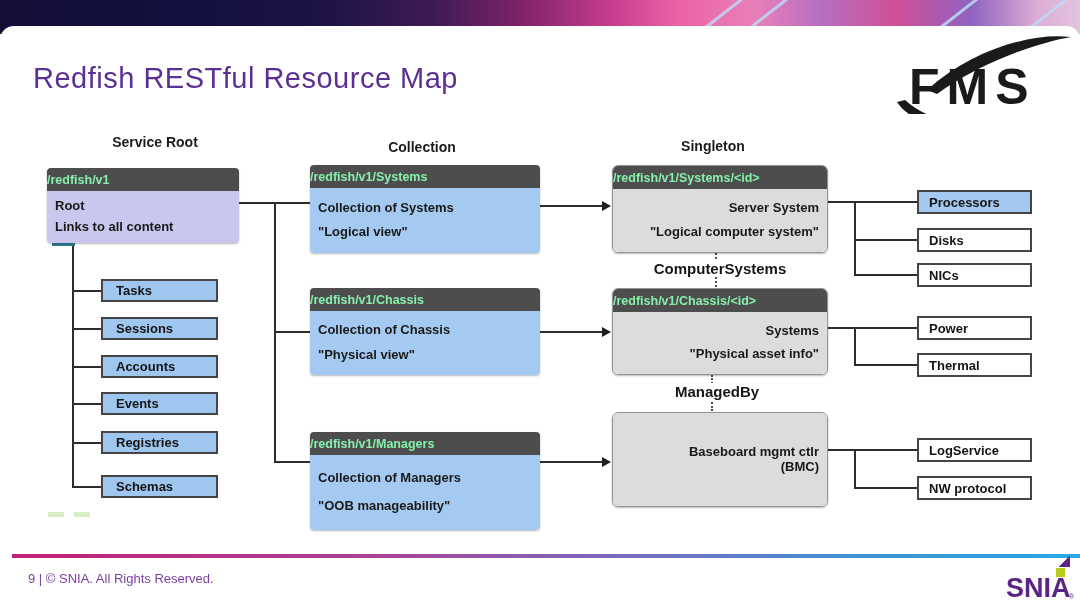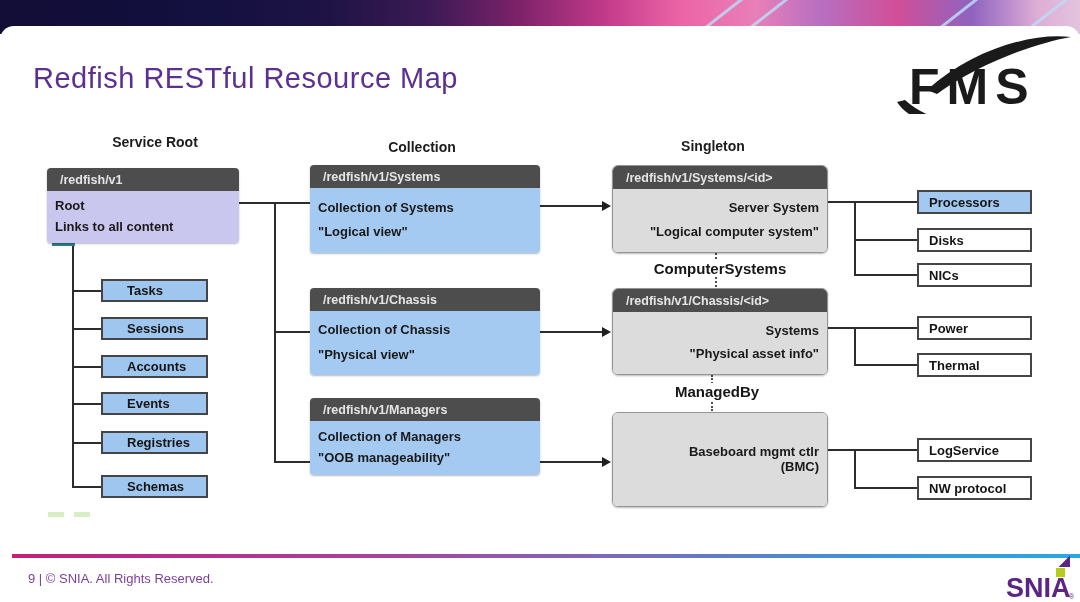--- a/index.html
+++ b/index.html
@@ -17,33 +17,33 @@
   .title{position:absolute;left:33px;top:40px;font-size:29px;font-weight:400;
     color:#5b3092;letter-spacing:.5px;margin-top:22px;}
   
   .colhdr{position:absolute;width:160px;text-align:center;font-weight:bold;
     font-size:14px;color:#1c1c1c;}
   .rel{position:absolute;font-weight:bold;font-size:15px;color:#161616;background:#fff;
     text-align:center;padding:0 6px;z-index:3;}
   
   .nbox{position:absolute;display:flex;flex-direction:column;border-radius:4px;
     overflow:hidden;box-shadow:0 1px 2px rgba(0,0,0,.28);z-index:2;box-sizing:border-box;}
-  .nbox .hd{background:#4d4d4d;color:#e5e5e5;font-weight:bold;font-size:12.5px;
-    padding:5px 0 4px 13px;flex:0 0 auto;}
+  .nbox .hd{background:#4d4d4d;color:#86efac;font-weight:bold;font-size:12.5px;
+    padding:5px 0 4px 0;flex:0 0 auto;}
   .nbox .bd{flex:1;display:flex;flex-direction:column;justify-content:space-evenly;
     padding:3px 8px;font-weight:bold;font-size:13px;color:#191919;line-height:1.15;}
   .bd.lav{background:#c9c7ee;}
   .bd.blu{background:#a5caf1;}
   .sing{border:1px solid #949494;border-radius:6px;}
   .sing .bd{background:#dcdcdd;text-align:right;}
   
   .sbox,.rbox{position:absolute;box-sizing:border-box;border:2px solid #454545;
     font-weight:bold;font-size:13px;color:#141414;display:flex;align-items:center;
     z-index:2;background:#9fc6ee;}
-  .sbox{width:107px;height:23px;padding-left:24px;}
+  .sbox{width:117px;height:23px;padding-left:13px;}
   .rbox{width:115px;height:24px;padding-left:10px;background:#fff;}
   .rbox.blu{background:#a3c9f0;}
   
   .hl{position:absolute;height:2px;background:#2d2d2d;z-index:1;}
   .vl{position:absolute;width:2px;background:#2d2d2d;z-index:1;}
   .vdot{position:absolute;width:0;border-left:2px dotted #4e4e4e;z-index:1;}
   .ah{position:absolute;width:0;height:0;border-left:9px solid #1f1f1f;
     border-top:5px solid transparent;border-bottom:5px solid transparent;z-index:1;}
   .tealdash{position:absolute;left:52px;top:243px;width:23px;height:3px;background:#2d7f89;}
   .greenmark{position:absolute;left:48px;top:512px;width:44px;height:5px;opacity:.6;
@@ -117,21 +117,21 @@
       <span>"Logical view"</span>
     </div>
   </div>
   <div class="nbox" style="left:310px;top:288px;width:230px;height:87px">
     <div class="hd">/redfish/v1/Chassis</div>
     <div class="bd blu">
       <span>Collection of Chassis</span>
       <span>"Physical view"</span>
     </div>
   </div>
-  <div class="nbox" style="left:310px;top:398px;width:230px;height:77px">
+  <div class="nbox" style="left:310px;top:432px;width:230px;height:98px">
     <div class="hd">/redfish/v1/Managers</div>
     <div class="bd blu">
       <span>Collection of Managers</span>
       <span>"OOB manageability"</span>
     </div>
   </div>
 
   <div class="hl" style="left:540px;top:205px;width:62px"></div>
   <div class="ah" style="left:602px;top:201px"></div>
   <div class="hl" style="left:540px;top:331px;width:62px"></div>

